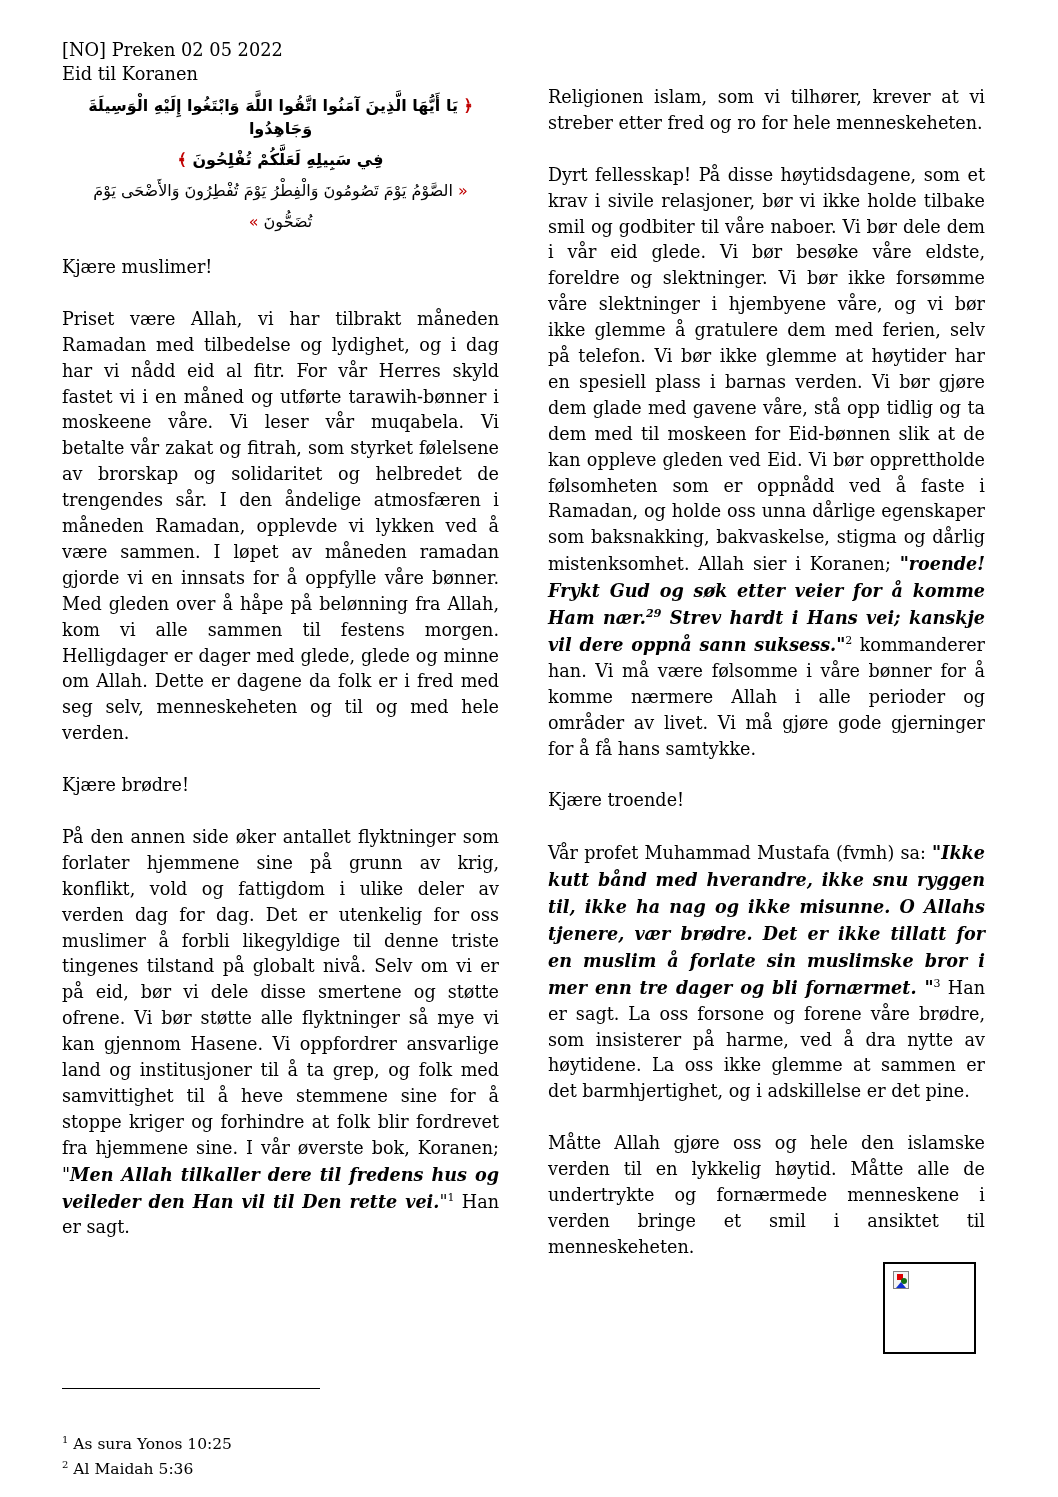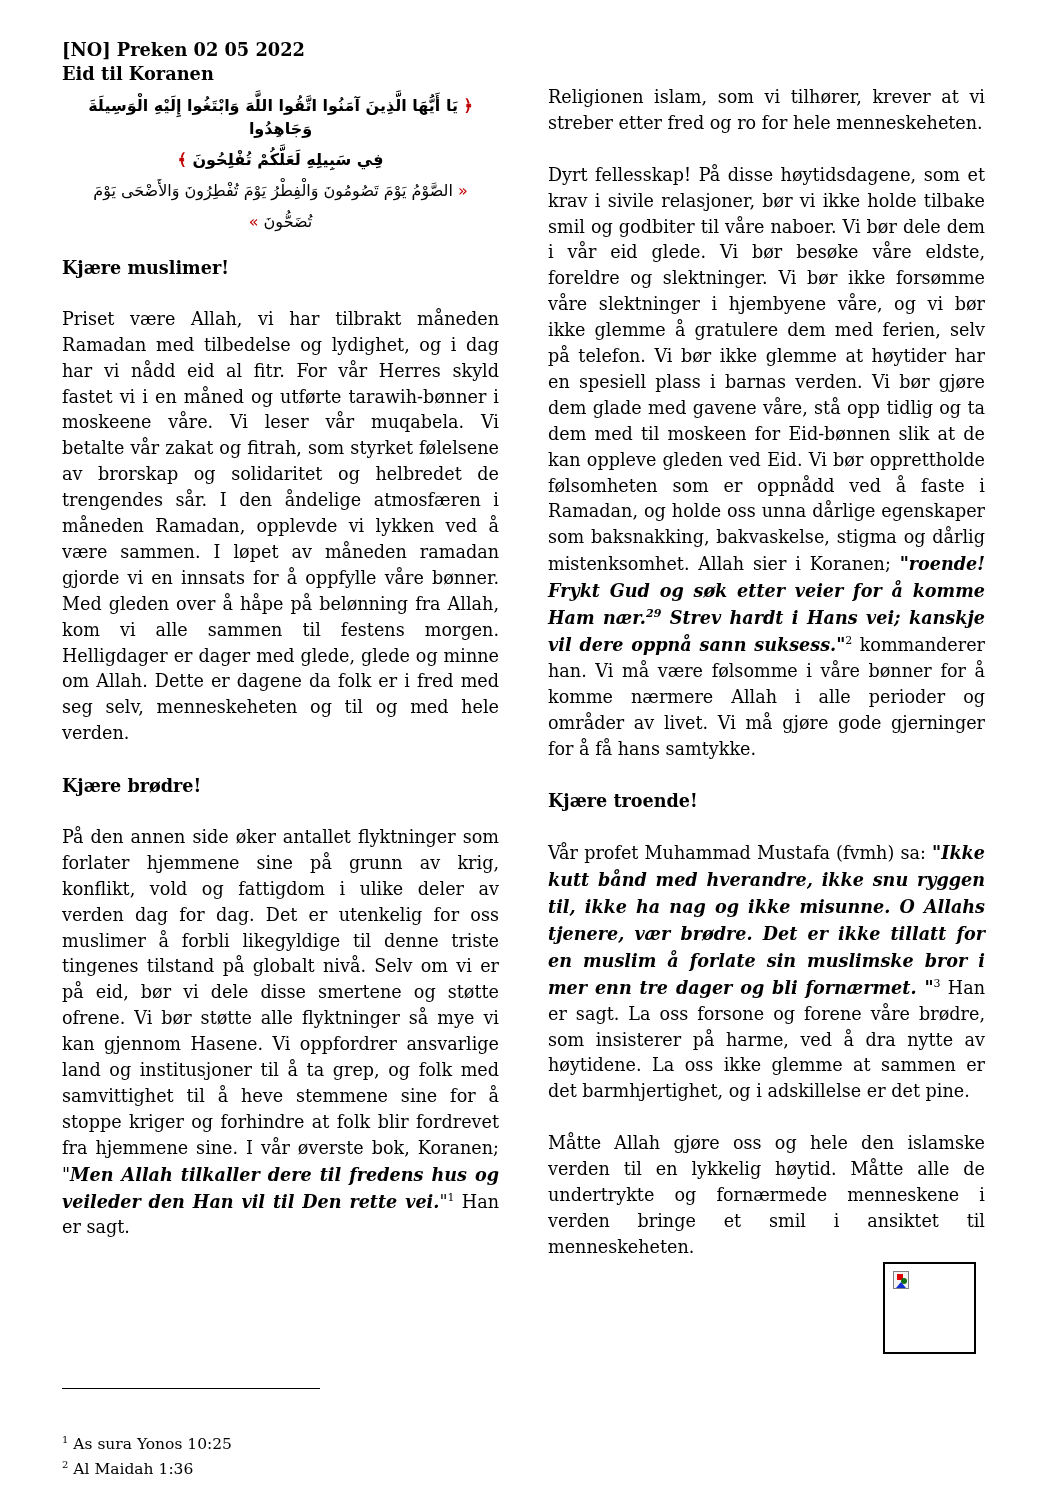--- a/index.html
+++ b/index.html
@@ -2,26 +2,26 @@
 <html><head>
 <meta charset="utf-8">
 <style>
   html, body { margin: 0; padding: 0; background: #ffffff; }
   body { width: 1058px; height: 1497px; position: relative; overflow: hidden;
          font-family: "DejaVu Serif", "Liberation Serif", serif; color: #000; }
   .page { position: absolute; left: 0; top: 0; width: 1058px; height: 1497px; background: #fff; }
   .col { position: absolute; width: 437px; font-size: 17.6px; line-height: 25.9px; }
   .col-left { left: 62px; top: 38px; }
   .col-right { left: 548px; top: 85px; }
-  .title { font-weight: bold; font-size: 17.8px; line-height: 24px; margin: 0; }
+  .title { font-weight: normal; font-size: 17.8px; line-height: 24px; margin: 0; }
   .arabic { direction: rtl; text-align: center; font-family: "DejaVu Sans", sans-serif;
             font-size: 16px; line-height: 23px; margin: 8px; font-weight: bold; }
   .arabic.normal { font-weight: normal; }
   .red { color: #c00000; }
-  .heading { font-weight: bold; margin: 0; }
+  .heading { font-weight: normal; margin: 0; }
   p { margin: 0; text-align: justify; }
   .gap { height: 25.9px; }
   .quote { font-weight: bold; font-style: italic; }
   sup { font-size: 11px; line-height: 0; vertical-align: super; }
   .img-placeholder { position: absolute; left: 883px; top: 1262px; width: 93px; height: 92px;
                      border: 2px solid #000; box-sizing: border-box; background: #fff; }
   .img-icon { position: absolute; left: 8px; top: 7px; width: 16px; height: 18px;
               border: 1px solid #808080; background: #f4f4f4; box-sizing: border-box; }
   .img-icon .sq { position: absolute; left: 3px; top: 2px; width: 6px; height: 6px; background: #e00000; }
   .img-icon .ci { position: absolute; left: 7px; top: 6px; width: 6px; height: 6px; background: #107010; border-radius: 50%; }
@@ -87,17 +87,17 @@
       <div class="sq"></div>
         <div class="ci"></div>
         <div class="tr"></div>
     </div>
   </div>
 
   <div class="fn-rule"></div>
 
   <div class="footnotes fn-left">
     <div class="fn"><sup>1</sup><span> As sura Yonos 10:25</span></div>
-    <div class="fn"><sup>2</sup><span> Al Maidah 1:36</span></div>
+    <div class="fn"><sup>2</sup><span> Al Maidah 5:36</span></div>
   </div>
 
 
 </div>
 
 </body></html>

